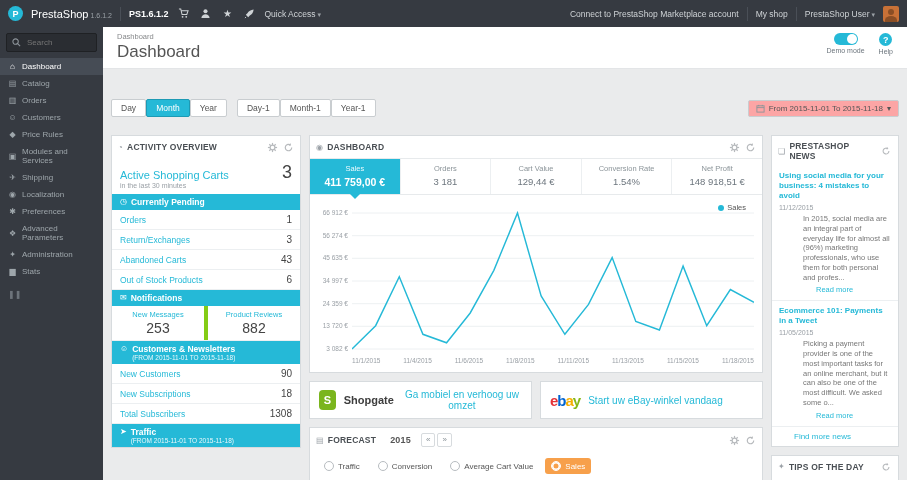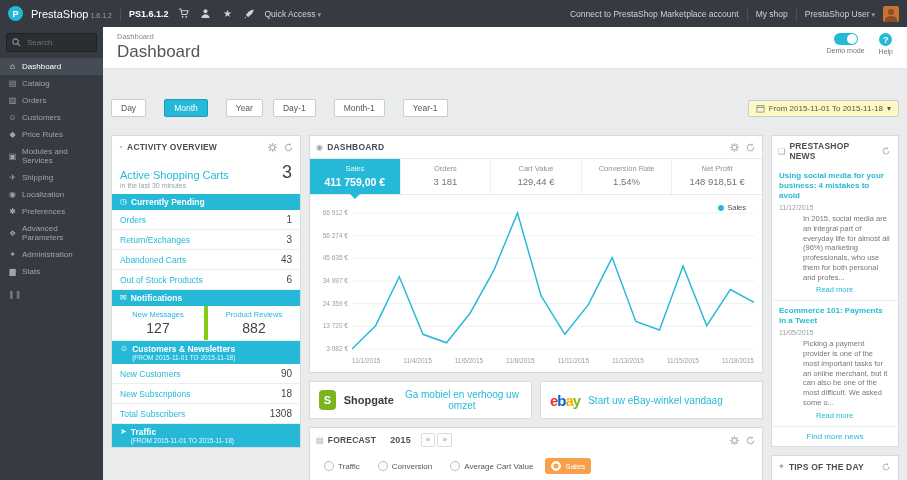--- a/index.html
+++ b/index.html
@@ -39,26 +39,26 @@
   .page-title{font-size:17px;color:#555;margin-top:1px;font-weight:normal;}
   .head-right{display:flex;gap:14px;align-items:flex-start;padding-top:3px;}
   .head-ctrl{display:flex;flex-direction:column;align-items:center;gap:2px;cursor:pointer;}
   .demo-toggle{width:24px;height:12px;border-radius:7px;background:#25b9d7;position:relative;}
   .demo-toggle::after{content:"";position:absolute;right:1px;top:1px;width:10px;height:10px;border-radius:50%;background:#fff;}
   .ctrl-label{font-size:7px;color:#6c757d;}
   .help-btn{width:13px;height:13px;border-radius:50%;background:#25b9d7;color:#fff;font-size:9px;font-weight:bold;display:flex;align-items:center;justify-content:center;}
 
   
   .toolbar-row{display:flex;align-items:center;margin:30px 8px 0 8px;}
-  .tab-group{display:flex;gap:18px;justify-content:space-between;}
+  .tab-group{display:flex;gap:0;justify-content:space-between;}
   .tab-group + .tab-group{margin-left:10px;}
   .tab-btn{background:#fff;border:1px solid #c9cdd0;border-radius:2px;color:#555;font-size:8.5px;padding:3px 9px;cursor:pointer;}
   .tab-btn.active{background:#25b9d7;border-color:#1d9ab4;color:#fff;}
   .toolbar-spacer{flex:1;}
-  .date-btn{display:flex;align-items:center;gap:4px;background:#fef9c3;border:1px solid #c9cdd0;border-radius:2px;color:#555;font-size:8px;padding:3px 7px;cursor:pointer;}
+  .date-btn{display:flex;align-items:center;gap:4px;background:#fca5a5;border:1px solid #c9cdd0;border-radius:2px;color:#555;font-size:8px;padding:3px 7px;cursor:pointer;}
 
   
   .cols{display:flex;gap:8px;align-items:flex-start;margin:18px 8px 0 8px;}
   .col-left{width:190px;flex-shrink:0;}
   .col-mid{flex:1;min-width:0;}
   .col-right{width:128px;flex-shrink:0;}
   .panel{background:#fff;border:1px solid #d7dbde;margin-bottom:8px;}
   .panel-head{display:flex;align-items:center;gap:4px;padding:5px 6px;font-size:8.5px;font-weight:bold;color:#4a4f54;text-transform:uppercase;letter-spacing:.2px;}
   .ph-glyph{color:#9aa0a6;font-size:8px;font-weight:normal;}
   .ph-spacer{flex:1;}
@@ -123,21 +123,21 @@
   .radio{width:8px;height:8px;border-radius:50%;border:1px solid #b7bcc0;background:#fff;flex-shrink:0;}
   .fc-opt.active{background:#f7a04b;color:#fff;}
   .fc-opt.active .radio{border-color:#fff;background:#f7a04b;box-shadow:inset 0 0 0 1.5px #fff;}
 
   
   .news-art{padding:5px 7px 6px 7px;border-bottom:1px solid #eceff1;}
   .news-title{color:#25b9d7;font-size:8px;font-weight:bold;line-height:1.25;cursor:pointer;}
   .news-date{color:#9aa0a6;font-size:7px;margin:3px 0;}
   .news-body{color:#777;font-size:7.5px;line-height:1.3;margin-left:24px;}
   .read-more{color:#25b9d7;font-size:7.5px;margin-top:3px;cursor:pointer;margin-left:37px;}
-  .find-more{color:#25b9d7;font-size:8px;text-align:center;padding:5px;cursor:pointer;}
+  .find-more{color:#25b9d7;font-size:8px;text-align:left;padding:5px;cursor:pointer;margin-left:17px;}
 
   
   .tips-body-wrap{padding:5px 7px;}
   .tips-top{display:flex;justify-content:space-between;gap:6px;}
   .tips-headline{font-weight:bold;color:#444;font-size:8px;line-height:1.3;flex:1;}
   .ingenico{text-align:right;flex-shrink:0;}
   .ing-1{font-size:10px;font-weight:bold;color:#54565a;letter-spacing:-.5px;line-height:1;}
   .ing-2{font-size:6px;color:#2e9bc0;line-height:1.2;}
 </style>
 </head>
@@ -343,21 +343,21 @@
                 <span class="rl-value">6</span>
               </div>
 
             <div class="sec-head">
               <span class="sec-glyph">✉</span>
               <span>Notifications</span>
             </div>
             <div class="notif-cols">
               <div class="notif-col">
                 <div class="nc-label">New Messages</div>
-                <div class="nc-value">127</div>
+                <div class="nc-value">253</div>
               </div>
               <div class="notif-col">
                 <div class="nc-label">Product Reviews</div>
                 <div class="nc-value">882</div>
               </div>
             </div>
 
             <div class="sec-head">
               <span class="sec-glyph">☺</span>
               <span><span>Customers &amp; Newsletters</span><span class="sec-sub">(FROM 2015-11-01 TO 2015-11-18)</span></span>

